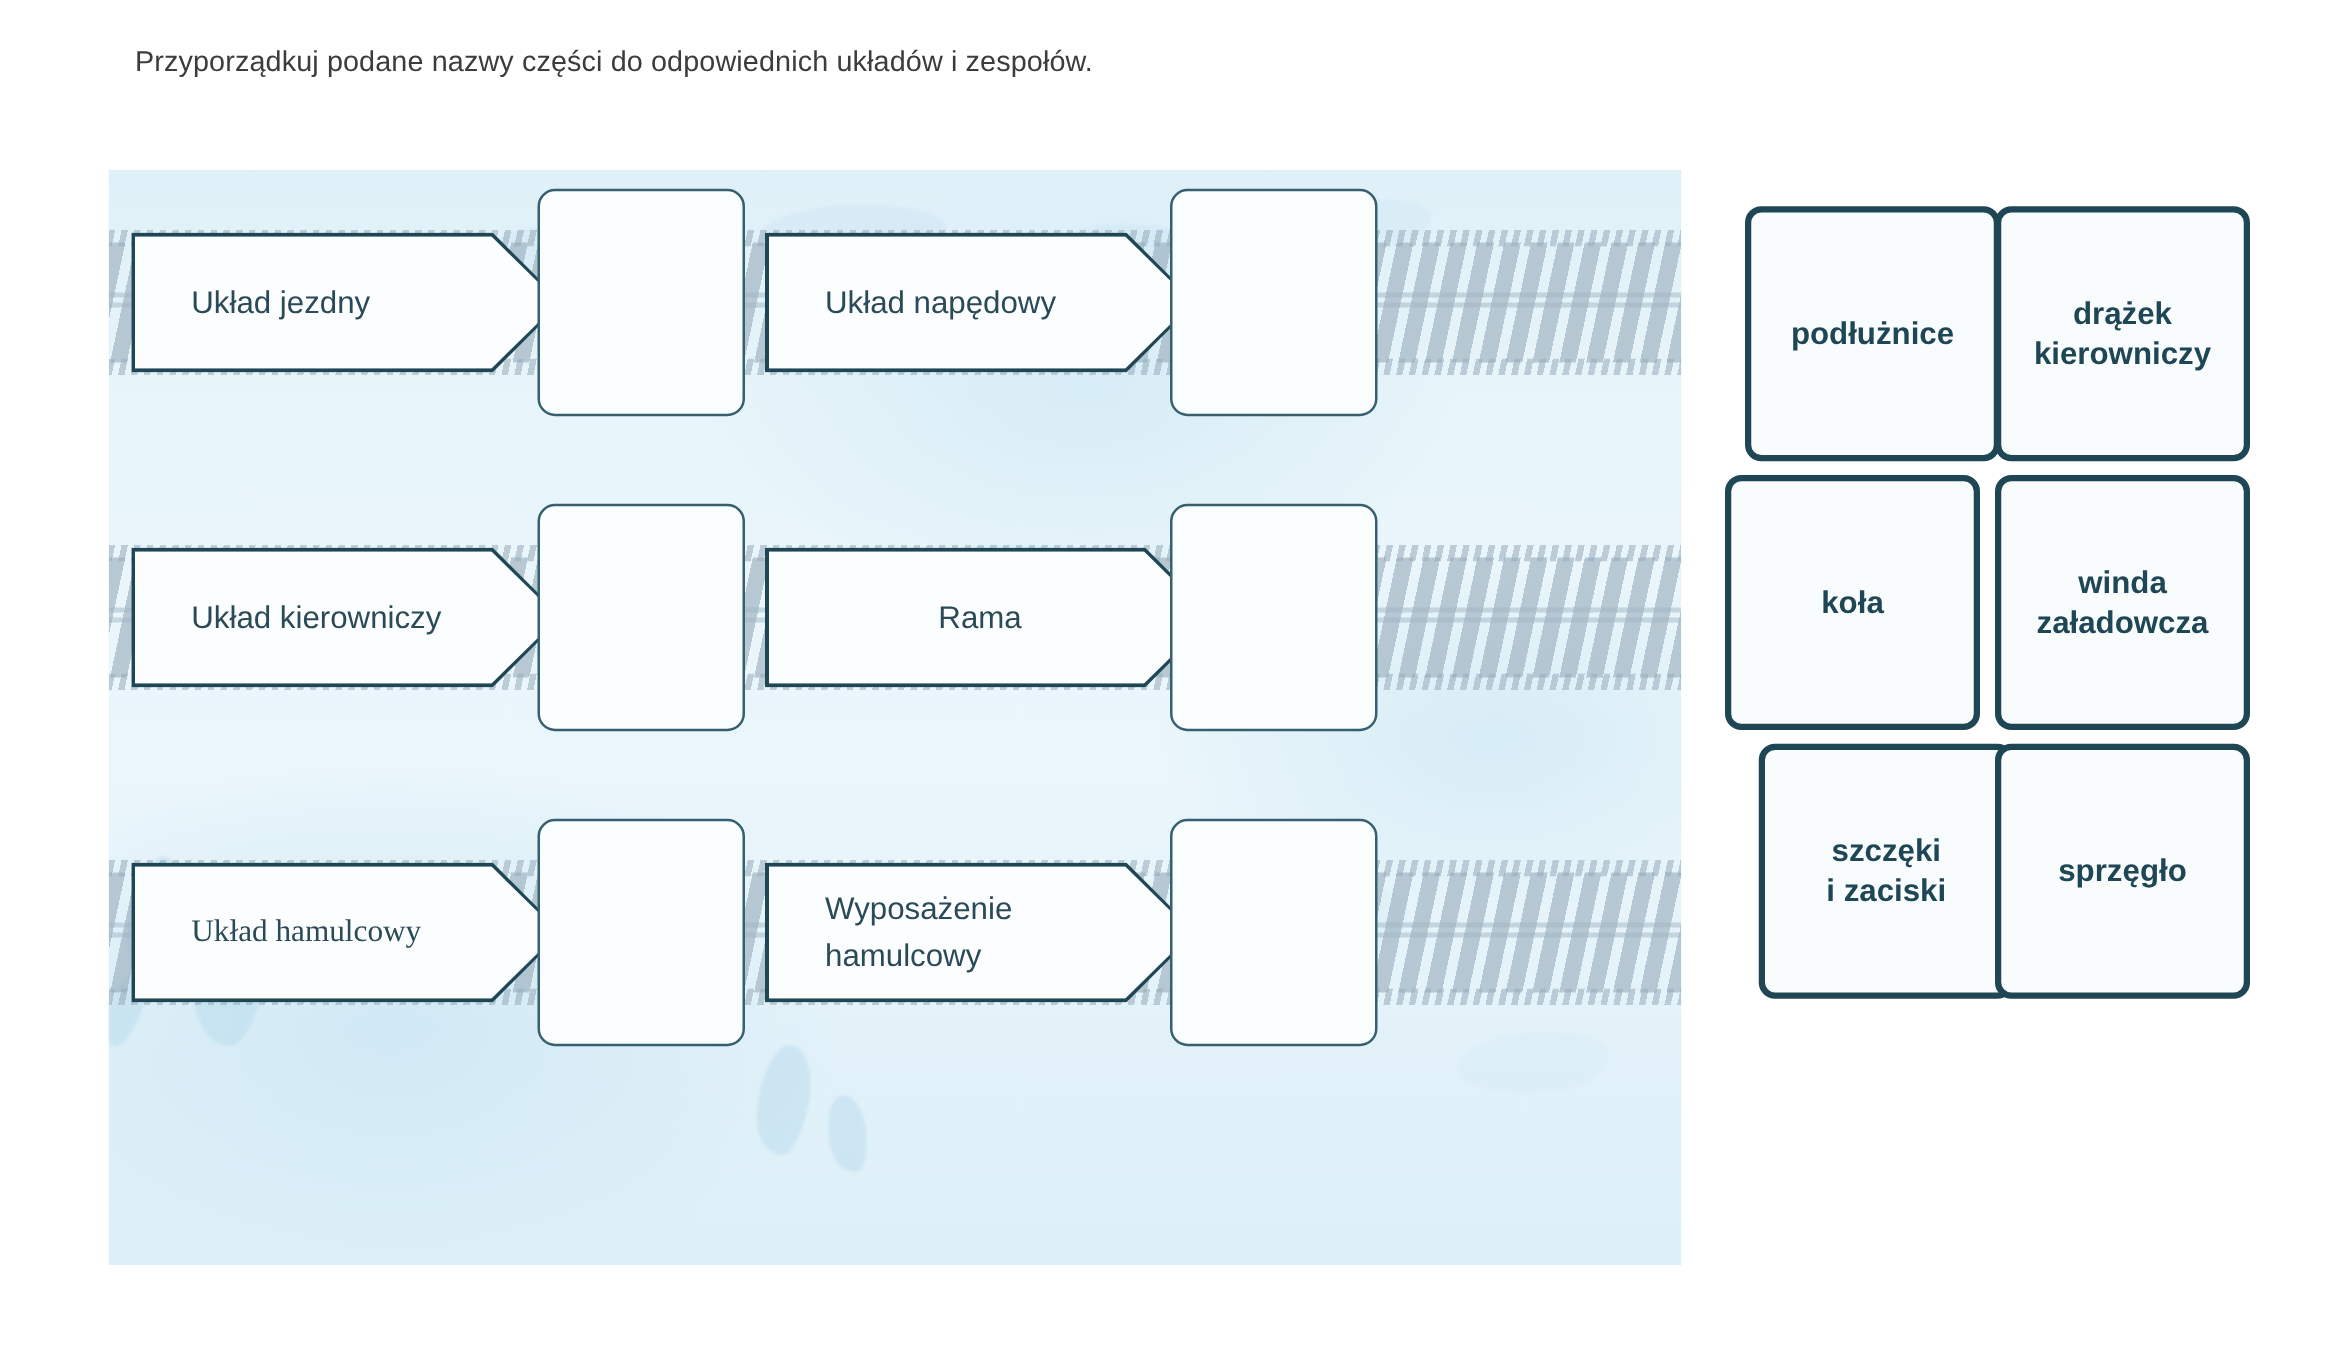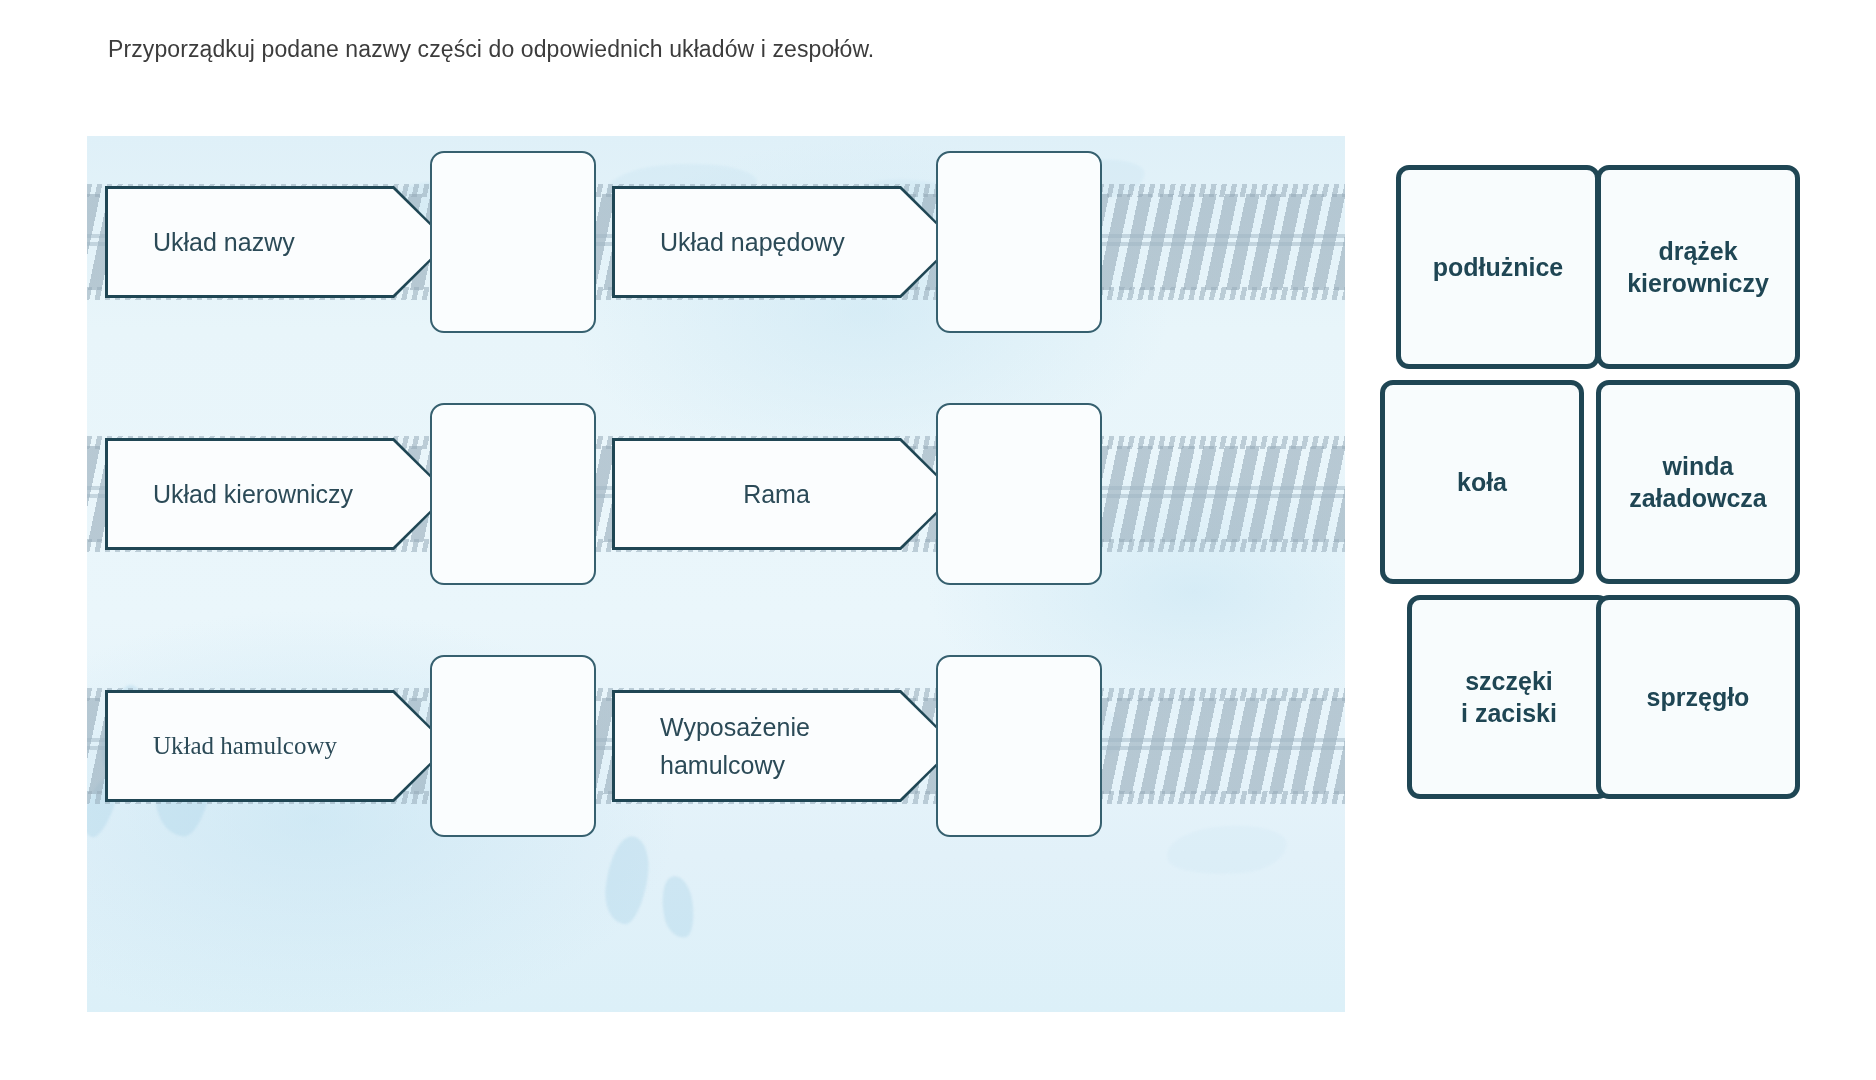--- a/index.html
+++ b/index.html
@@ -213,42 +213,42 @@
       <div class="edge-top"></div>
         <div class="tread"></div>
       <div class="rib r1"></div>
         <div class="rib r2"></div>
       <div class="edge-bot"></div>
     </div>
 
     <div class="chev-wrap" style="left:18px; top:50px; width:345px; height:112px;">
       <div class="chev-border"></div>
       <div class="chev-inner" style="inset:3px; clip-path:polygon(0 0, calc(100% - 54px) 0, 100% 50%, calc(100% - 54px) 100%, 0 100%);"></div>
-      <div class="chev-label" style="left:48px; right:64px;">Układ nazwy</div>
+      <div class="chev-label" style="left:48px; right:64px;">Układ jezdny</div>
     </div>
 
     <div class="dropzone" style="left:343px; top:15px; width:166px; height:182px;"></div>
 
     <div class="chev-wrap" style="left:525px; top:50px; width:345px; height:112px;">
       <div class="chev-border"></div>
       <div class="chev-inner" style="inset:3px; clip-path:polygon(0 0, calc(100% - 54px) 0, 100% 50%, calc(100% - 54px) 100%, 0 100%);"></div>
       <div class="chev-label" style="left:48px; right:64px;">Układ napędowy</div>
     </div>
 
     <div class="dropzone" style="left:849px; top:15px; width:166px; height:182px;"></div>
 
     <div class="chev-wrap" style="left:18px; top:302px; width:345px; height:112px;">
       <div class="chev-border"></div>
       <div class="chev-inner" style="inset:3px; clip-path:polygon(0 0, calc(100% - 54px) 0, 100% 50%, calc(100% - 54px) 100%, 0 100%);"></div>
       <div class="chev-label" style="left:48px; right:64px;">Układ kierowniczy</div>
     </div>
 
     <div class="dropzone" style="left:343px; top:267px; width:166px; height:182px;"></div>
 
-    <div class="chev-wrap" style="left:525px; top:302px; width:345px; height:112px;">
+    <div class="chev-wrap" style="left:525px; top:302px; width:345px; height:112px;padding-left:15px;">
       <div class="chev-border"></div>
       <div class="chev-inner" style="inset:3px; clip-path:polygon(0 0, calc(100% - 54px) 0, 100% 50%, calc(100% - 54px) 100%, 0 100%);"></div>
       <div class="chev-label" style="left:48px; right:64px; justify-content:center;">Rama</div>
     </div>
 
     <div class="dropzone" style="left:849px; top:267px; width:166px; height:182px;"></div>
 
     <div class="chev-wrap" style="left:18px; top:554px; width:345px; height:112px;">
       <div class="chev-border"></div>
       <div class="chev-inner" style="inset:3px; clip-path:polygon(0 0, calc(100% - 54px) 0, 100% 50%, calc(100% - 54px) 100%, 0 100%);"></div>

